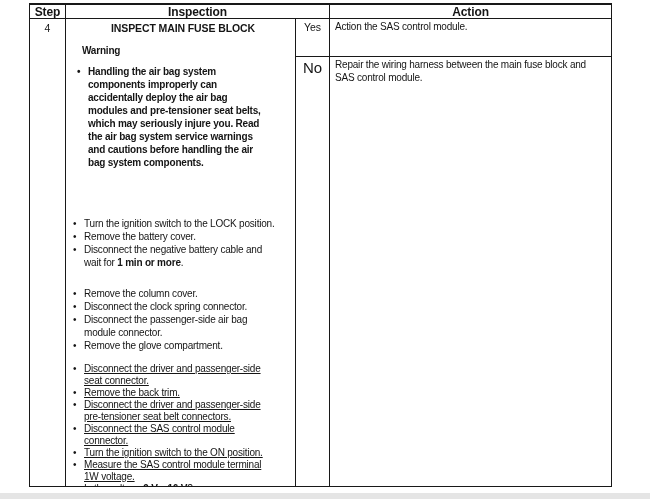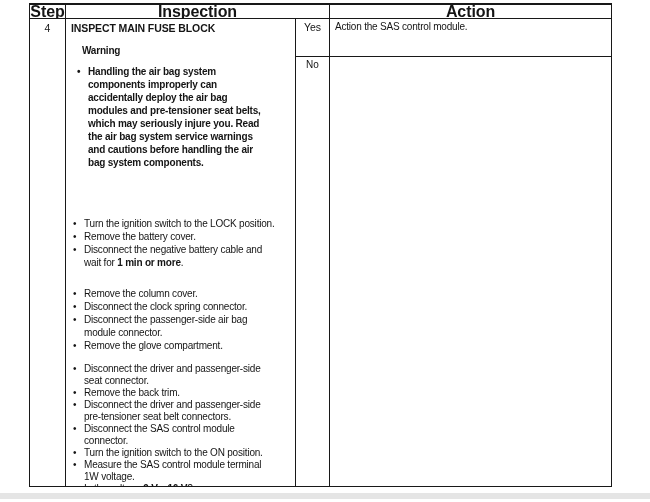--- a/index.html
+++ b/index.html
@@ -15,49 +15,49 @@
     grid-template-columns:36px 230px 34px 1fr;
     grid-template-rows:14px 38px 1fr;
     background:#fff;
   }
   .cell { box-sizing:border-box; overflow:hidden; }
   .br { border-right:1px solid #181818; }
   .bb { border-bottom:1.5px solid #181818; }
   .bb2 { border-bottom:1px solid #181818; }
 
   .hcell {
-    font-size:16px; font-weight:bold; text-align:center;
+    font-size:12px; font-weight:bold; text-align:center;
     line-height:12px; padding-top:1px; letter-spacing:-0.1px;
   }
   .h-step   { grid-row:1; grid-column:1; }
   .h-insp   { grid-row:1; grid-column:2 / 4; }
   .h-action { grid-row:1; grid-column:4; }
 
   .c-step   { grid-row:2 / 4; grid-column:1; font-size:10.5px; text-align:center; padding-top:3px; }
   .c-insp   { grid-row:2 / 4; grid-column:2; font-size:10px; letter-spacing:-0.2px; line-height:13px; }
   .c-yes    { grid-row:2; grid-column:3; font-size:10.5px; text-align:center; padding-top:2px; }
   .c-yesact { grid-row:2; grid-column:4; font-size:10px; letter-spacing:-0.2px; line-height:12.5px; padding:2px 5px; }
-  .c-no     { grid-row:3; grid-column:3; font-size:10px; text-align:center; padding-top:2px; }
+  .c-no     { grid-row:3; grid-column:3; font-size:15px; text-align:center; padding-top:2px; }
   .c-noact  { grid-row:3; grid-column:4; font-size:10px; letter-spacing:-0.2px; line-height:12.5px; padding:2px 5px; white-space:pre-line; }
 
-  .insp-title { font-weight:bold; font-size:10.5px; margin:3px 0 0 5px; letter-spacing:-0.1px; }
+  .insp-title { font-weight:bold; font-size:10.5px; margin:3px 0 0 5px; letter-spacing:-0.1px;text-align:center; }
   .warn-label { font-weight:bold; margin:9px 0 0 16px; }
 
   ul.blist { list-style:none; margin:8px; padding:0; }
   ul.blist li {
     position:relative; padding-left:12px; white-space:pre-line;
   }
   ul.blist li::before {
     content:"\2022"; position:absolute; left:1px; top:0;
   }
   .warn-list { margin-left:10px !important; font-weight:bold; }
   .grp { margin-left:6px !important; }
   .g1 { margin-top:48px !important; }
   .g2 { margin-top:18px !important; }
-  .g3 { margin-top:11px !important; line-height:12px; }
+  .g3 { margin-top:11px !important; line-height:12px;text-decoration:underline; }
 
   .scan-band {
     position:absolute; left:0; top:493px; width:650px; height:6px;
     background:#cfcfcf; opacity:0.55;
   }
 </style>
 </head>
 <body>
 
 <div id="screen">
@@ -108,18 +108,20 @@
           <li>Measure the SAS control module terminal
 1W voltage.</li>
           <li>Is the voltage <b>9 V—16 V</b>?</li>
         </ul>
     </div>
 
     <div class="cell c-yes br bb2">Yes</div>
     <div class="cell c-yesact bb2">Action the SAS control module.</div>
 
     <div class="cell c-no br">No</div>
+    <div class="cell c-noact">Repair the wiring harness between the main fuse block and
+SAS control module.</div>
 
   </div>
 
   <div class="scan-band"></div>
 
 </div>
 
 </body></html>

